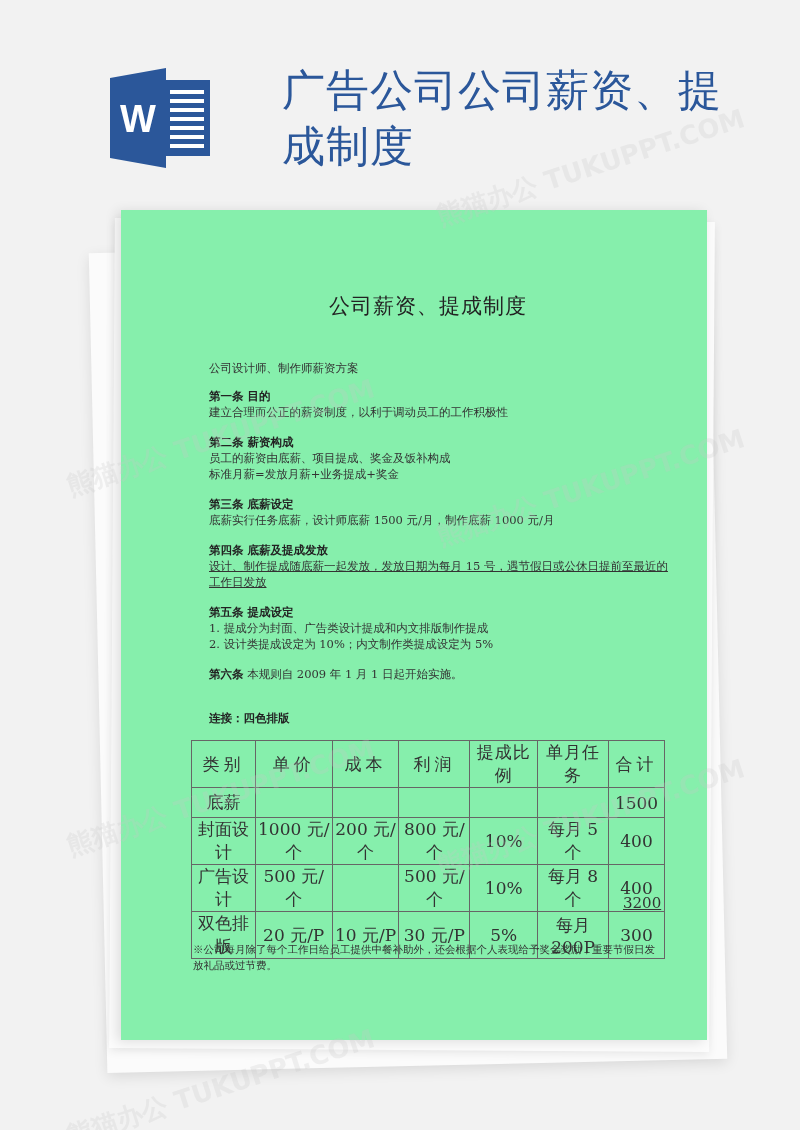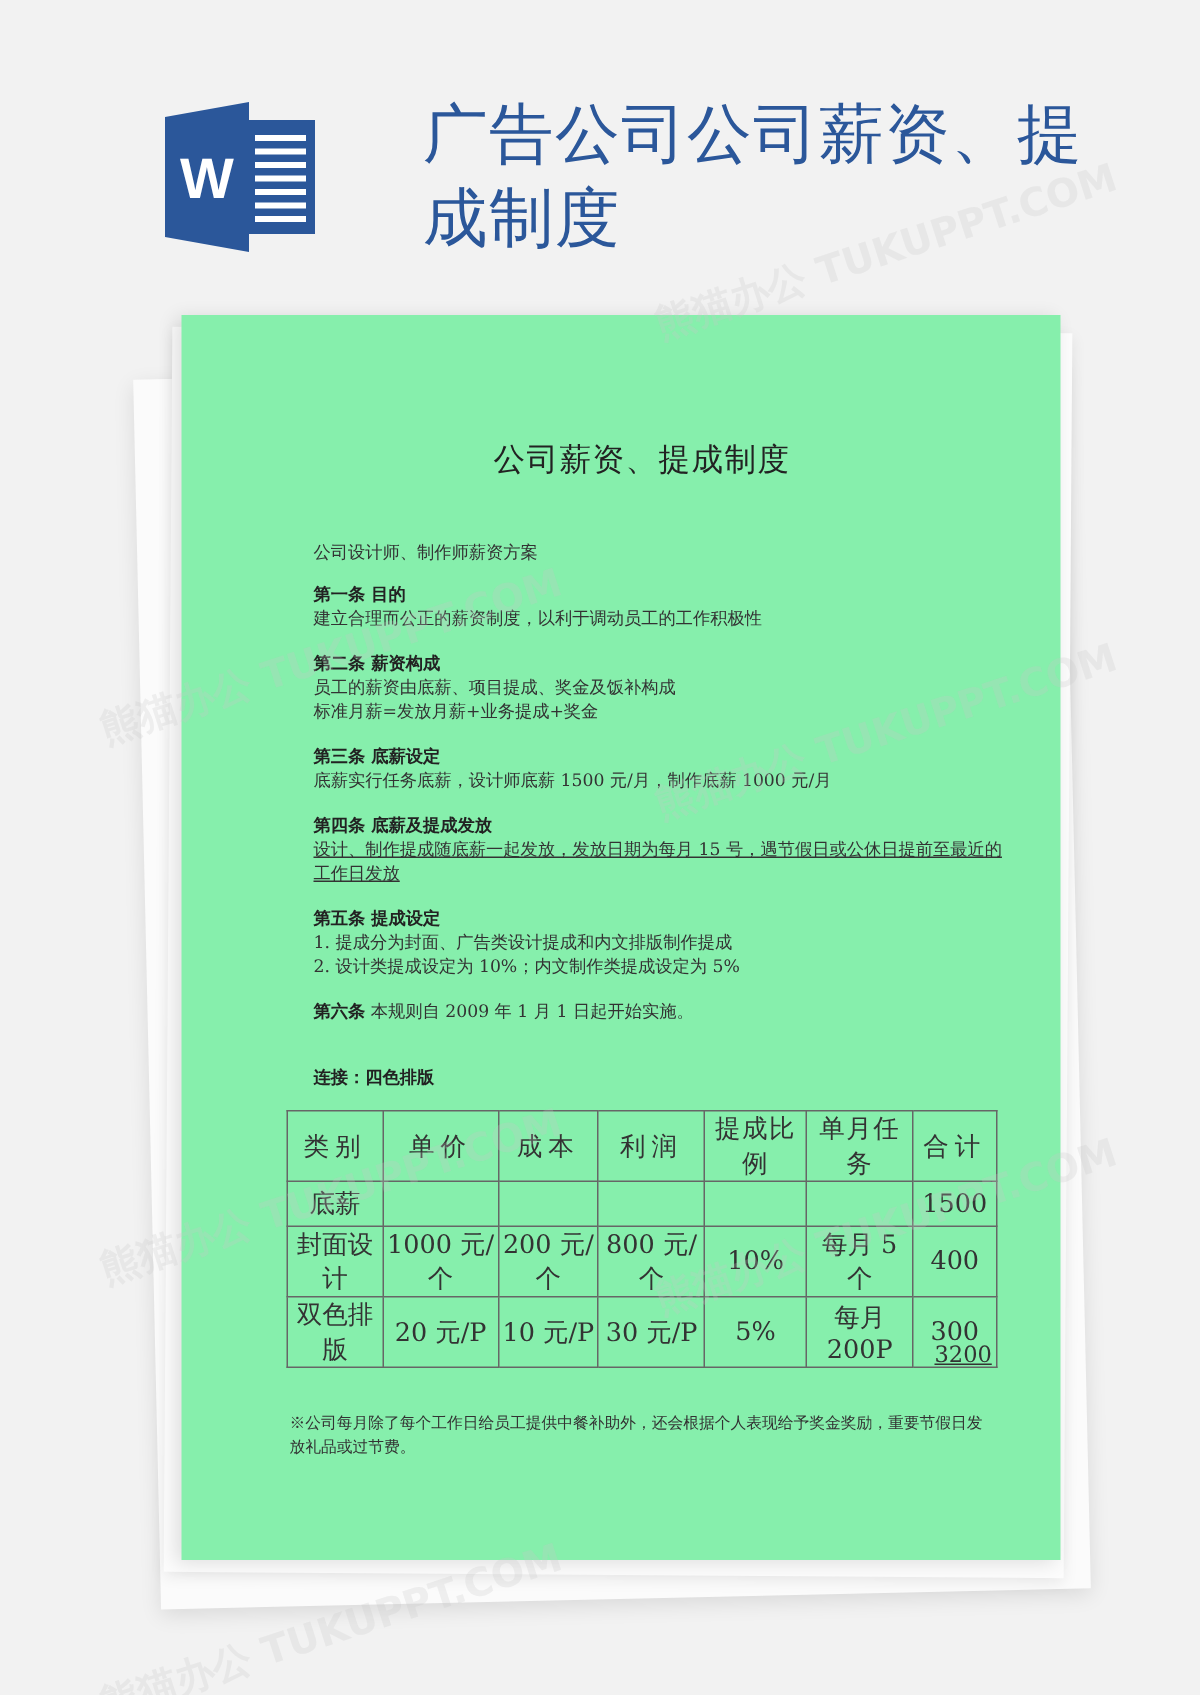--- a/index.html
+++ b/index.html
@@ -158,20 +158,29 @@
       <tr>
         <td>封面设计</td>
         <td>1000 元/个</td>
         <td>200 元/个</td>
         <td>800 元/个</td>
         <td>10%</td>
         <td>每月 5 个</td>
         <td>400</td>
       </tr>
       <tr>
+        <td>广告设计</td>
+        <td>500 元/个</td>
+        <td></td>
+        <td>500 元/个</td>
+        <td>10%</td>
+        <td>每月 8 个</td>
+        <td>400</td>
+      </tr>
+      <tr>
         <td>双色排版</td>
         <td>20 元/P</td>
         <td>10 元/P</td>
         <td>30 元/P</td>
         <td>5%</td>
         <td>每月 200P</td>
         <td>300</td>
       </tr>
     </tbody>
       </table>

